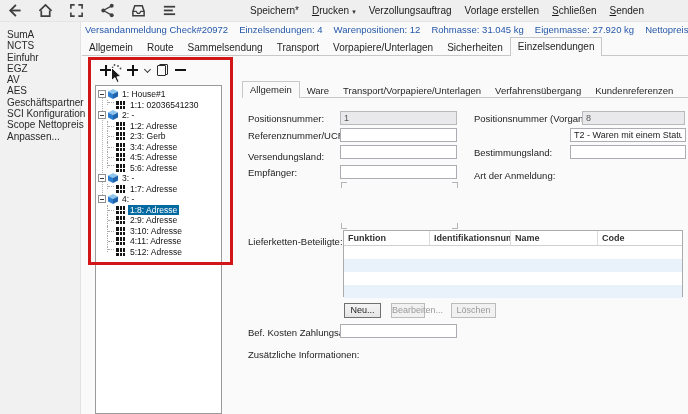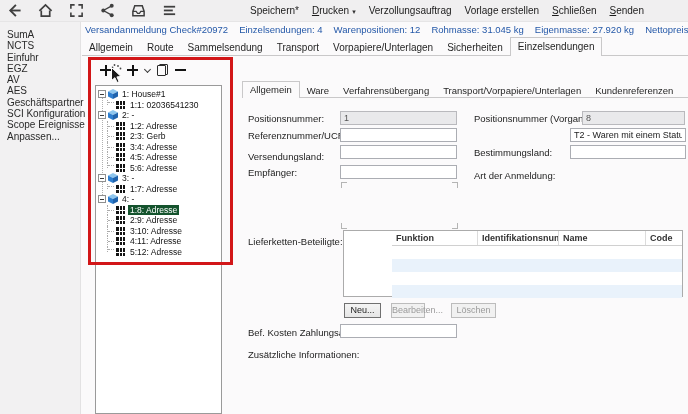--- a/index.html
+++ b/index.html
@@ -56,21 +56,21 @@
   .expander::after { content:""; position:absolute; left:1px; right:1px; top:50%; height:1px; margin-top:-0.5px; background:#3a3a3a; }
   .cube { flex:none; margin-right:2px; }
   .stub { position:relative; width:7px; align-self:stretch; height:10.5px; flex:none; margin-left:11px; margin-right:2px;
           border-left:1px dotted #ababab; }
   .stub::after { content:""; position:absolute; left:0; top:50%; width:6px; height:0; border-top:1px dotted #ababab; }
   .trow.last .stub { height:5.5px; align-self:flex-start; }
   .gicon { width:9px; height:8px; flex:none; margin-right:3px; background-color:#141414;
            background-image:linear-gradient(#fff,#fff),linear-gradient(#fff,#fff),linear-gradient(#fff,#fff);
            background-size:1px 8px,1px 8px,9px 1px; background-position:3px 0,6px 0,0 4px; background-repeat:no-repeat; }
   .tlabel { padding:0 2px; line-height:10px; }
-  .tlabel.sel { background:#14532d; color:#fff; }
+  .tlabel.sel { background:#0369a1; color:#fff; }
 
   
   .red-rect { position:absolute; left:88px; top:57px; width:145px; height:208px; border:3px solid #d21618; z-index:10; pointer-events:none; }
 
   
   .cursor { position:absolute; left:108px; top:63px; z-index:11; pointer-events:none; }
 
   
   .subtabline { position:absolute; left:242px; top:97px; right:0; height:1px; background:#c9c8c9; }
   .subtabstrip { position:absolute; left:242px; top:82px; right:0; height:16px; display:flex; align-items:flex-end; z-index:2; }
@@ -148,21 +148,21 @@
 
   <div class="sidebar">
     <div class="sb-item">SumA</div>
     <div class="sb-item">NCTS</div>
     <div class="sb-item">Einfuhr</div>
     <div class="sb-item">EGZ</div>
     <div class="sb-item">AV</div>
     <div class="sb-item">AES</div>
     <div class="sb-item">Geschäftspartner</div>
     <div class="sb-item">SCI Konfiguration</div>
-    <div class="sb-item">Scope Ereignisse</div>
+    <div class="sb-item">Scope Nettopreis</div>
     <div class="sb-item">Anpassen...</div>
   </div>
 
   <div class="infobar">
     <span>Versandanmeldung Check#20972</span>
     <span>Einzelsendungen: 4</span>
     <span>Warenpositionen: 12</span>
     <span>Rohmasse: 31.045 kg</span>
     <span>Eigenmasse: 27.920 kg</span>
     <span>Nettopreis: 227.829 EUR</span>
@@ -303,22 +303,22 @@
       <circle cx="10" cy="3" r="0.9" fill="#4a4a4a"></circle>
     <circle cx="4.5" cy="4.5" r="0.9" fill="#4a4a4a"></circle>
       <circle cx="12.5" cy="5.5" r="0.9" fill="#4a4a4a"></circle>
     <path d="M3.5 4.5 L3.5 17.5 L6.9 14.7 L9.1 19.5 L11.1 18.6 L8.9 13.9 L13 13.5 Z" fill="#1a1a1a" stroke="#fff" stroke-width="1"></path>
   </svg>
 
   <div class="subtabline"></div>
   <div class="subtabstrip">
     <div class="subtab active">Allgemein</div>
     <div class="subtab">Ware</div>
+    <div class="subtab">Transport/Vorpapiere/Unterlagen</div>
     <div class="subtab">Verfahrensübergang</div>
-    <div class="subtab">Transport/Vorpapiere/Unterlagen</div>
     <div class="subtab">Kundenreferenzen</div>
   </div>
 
   <div class="flabel" style="left:248px; top:113px;">Positionsnummer:</div>
   <input class="finput disabled" style="left: 340px; top: 111px; width: 117px;" value="1">
   <div class="flabel" style="left:248px; top:130px;">Referenznummer/UCR:</div>
   <input class="finput" style="left: 340px; top: 128px; width: 117px;" value="">
   <div class="flabel" style="left:248px; top:151px;">Versendungsland:</div>
   <input class="finput" style="left: 340px; top: 145px; width: 117px;" value="">
   <div class="flabel" style="left:248px; top:167px;">Empfänger:</div>
@@ -332,21 +332,21 @@
   </div>
 
   <div class="flabel" style="left:474px; top:113px;">Positionsnummer (Vorgang):</div>
   <input class="finput disabled" style="left: 582px; top: 111px; width: 103px;" value="8">
   <div class="flabel" style="left:474px; top:130px;margin-top:40px;">Art der Anmeldung:</div>
   <input class="finput" style="left: 570px; top: 128px; width: 116px;" value="T2 - Waren mit einem Status als Unio">
   <div class="flabel" style="left:474px; top:147px;">Bestimmungsland:</div>
   <input class="finput" style="left: 570px; top: 145px; width: 116px;" value="">
 
   <div class="flabel" style="left:248px; top:236px;">Lieferketten-Beteiligte:</div>
-  <div class="dtable" style="left:343px; top:230px; width:340px; height:67px;padding-left:48px;">
+  <div class="dtable" style="left:343px; top:230px; width:340px; height:67px;">
     <div class="thead">
       <div class="th" style="width:86px;">Funktion</div>
       <div class="th" style="width:81px;">Identifikationsnummer</div>
       <div class="th" style="width:87px;">Name</div>
       <div class="th" style="flex:1;">Code</div>
     </div>
     <div class="erow"></div>
     <div class="erow alt"></div>
     <div class="erow"></div>
     <div class="erow alt"></div>

